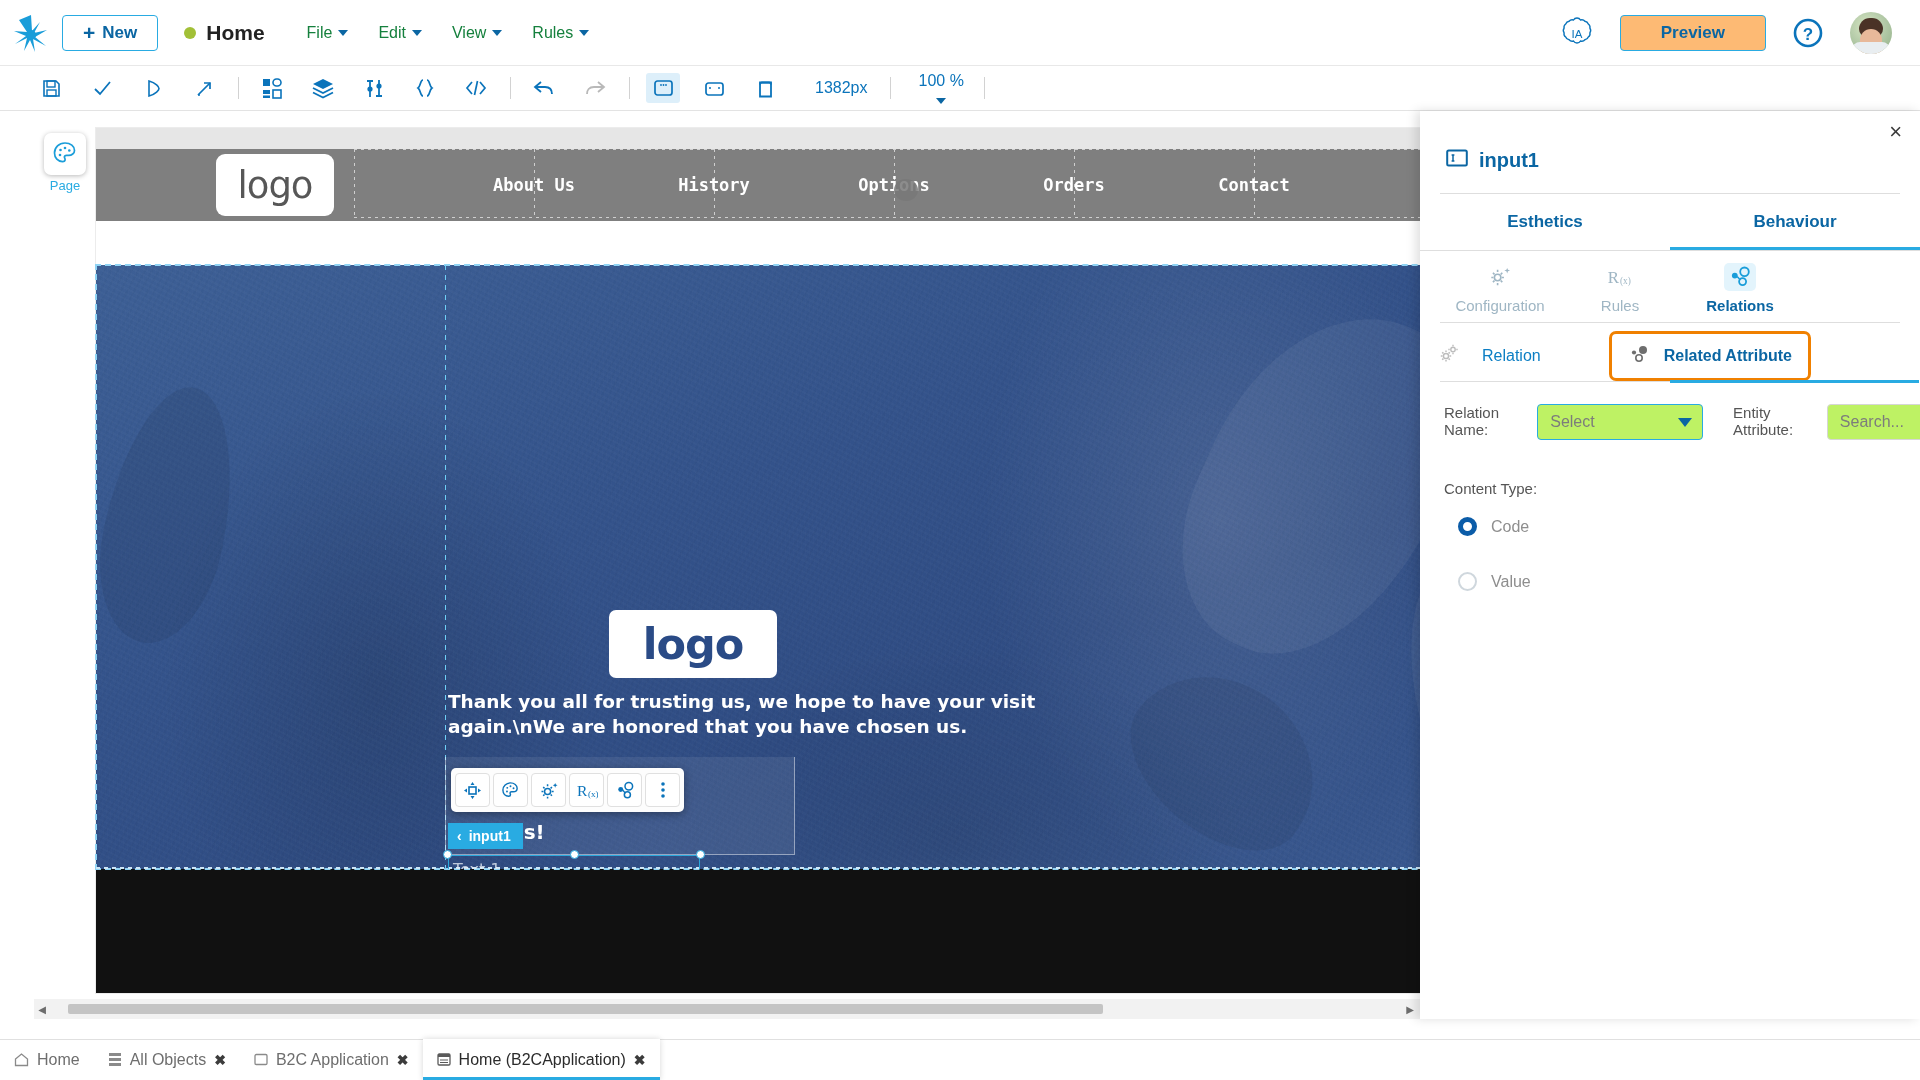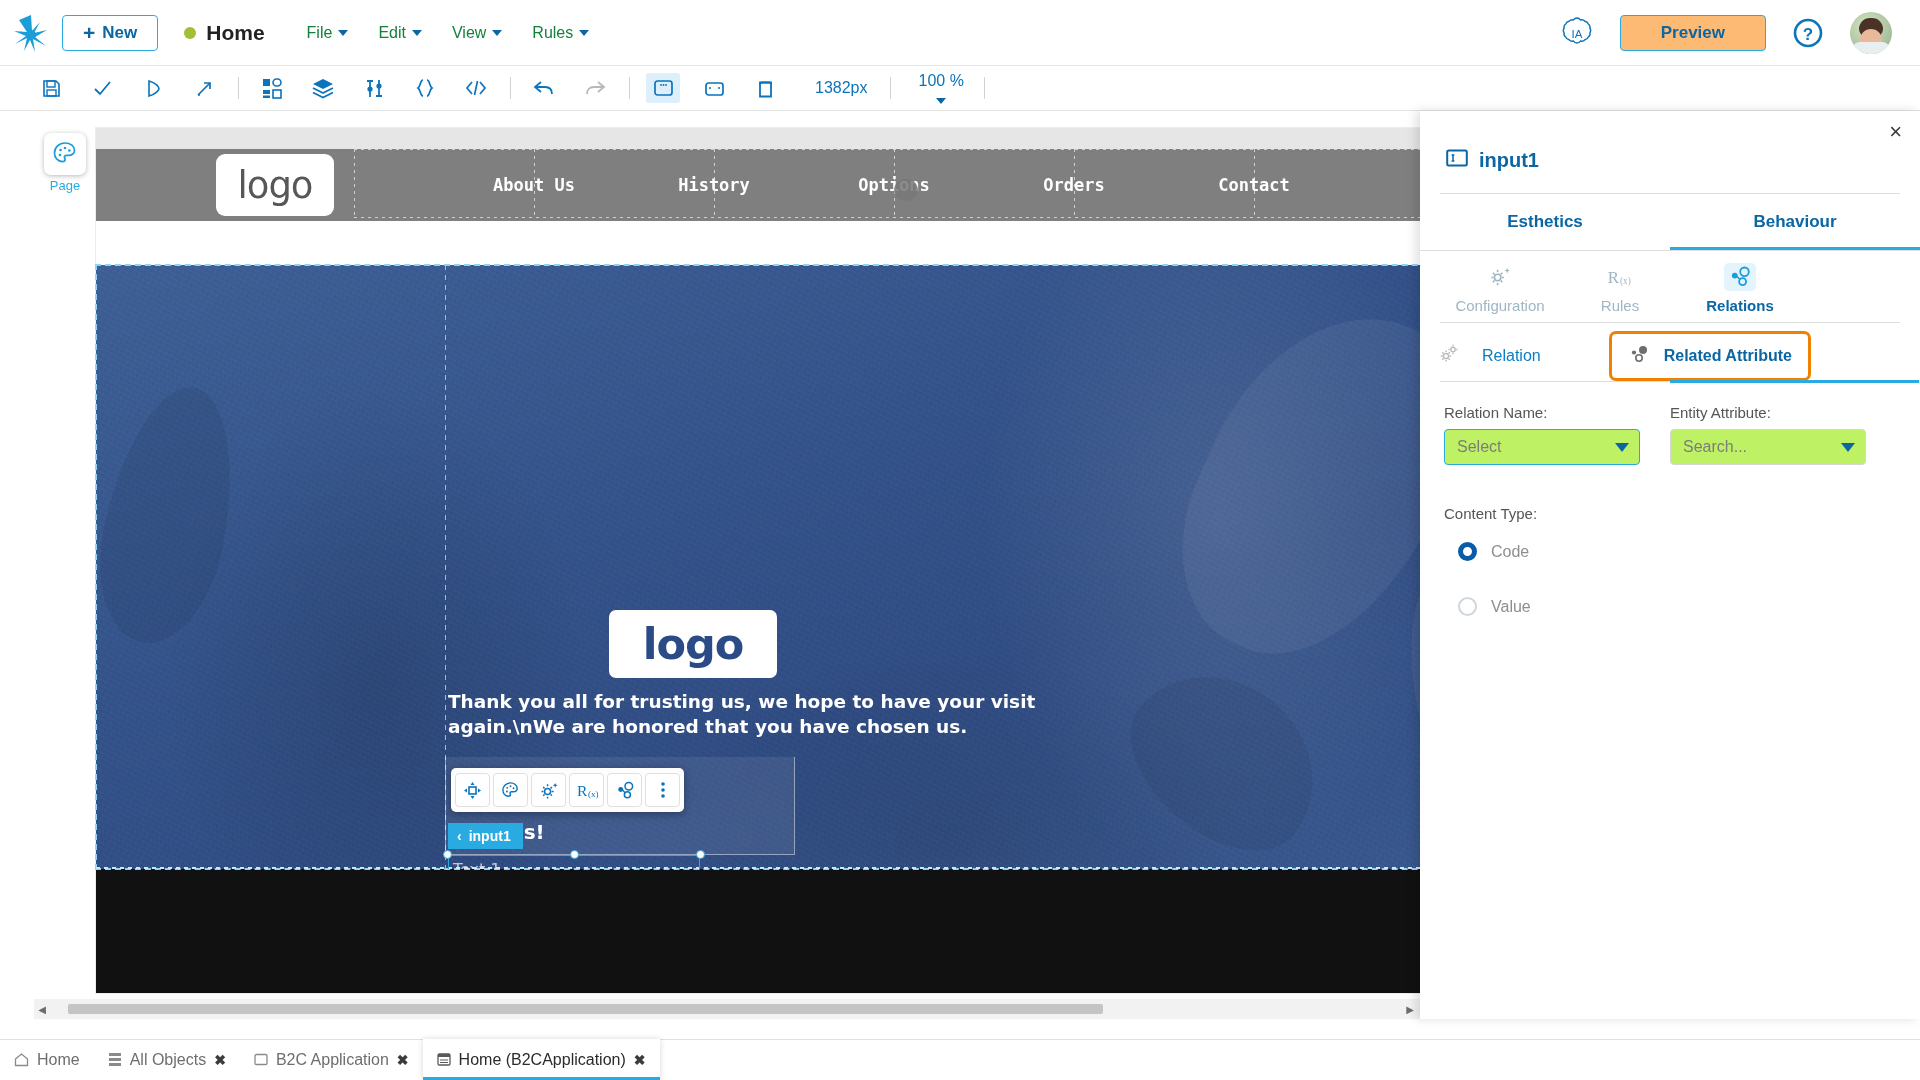--- a/index.html
+++ b/index.html
@@ -267,21 +267,21 @@
     border-radius: 7px;
   }
   .sub2-label { font-size: 16px; color: #0b7ec4; }
   .sub2.active { border: 3px solid #f08000; }
   .sub2.active .sub2-label { color: #0b66a3; font-weight: bold; }
   .sub2-rule { height: 1px; background: #dedede; margin: 0 20px; position: relative; }
   .sub2-rule .act { position: absolute; left: 230px; width: 249px; height: 3px; top: -1px; background: #29abe2; }
 
   .form { padding: 22px 24px 0 24px; }
   .form-row { display: flex; gap: 30px; }
-  .fld { display: flex; flex-direction: column; gap: 8px; }
+  .fld { display: flex; flex-direction: row; gap: 8px; }
   .fld-label { font-size: 15px; color: #555; }
   .select-box {
     height: 36px; border-radius: 4px; display: flex; align-items: center;
     justify-content: space-between; padding: 0 10px 0 12px; background: #bef264; cursor: pointer;
   }
   .select-box.primary { width: 196px; border: 1px solid #29abe2; }
   .select-box.plain { width: 196px; border: 1px solid #d6d6d6; }
   .select-val { font-size: 16px; color: #7c7c7c; }
   .sel-caret { width: 0; height: 0; border-left: 7px solid transparent; border-right: 7px solid transparent;
                border-top: 9px solid #0b66a3; }

